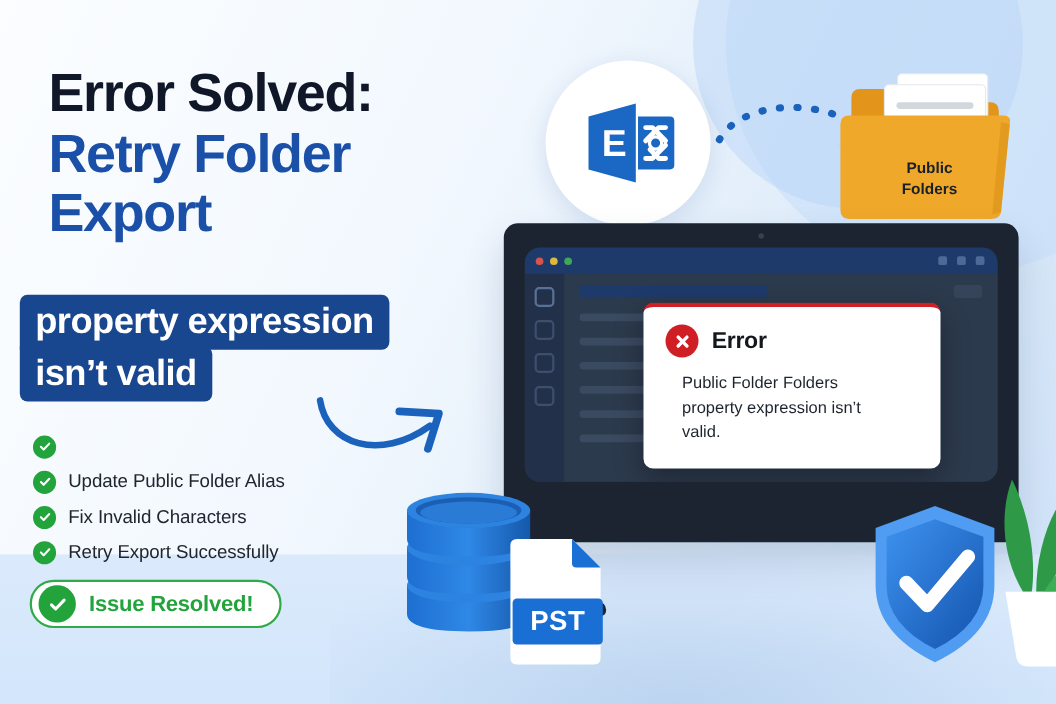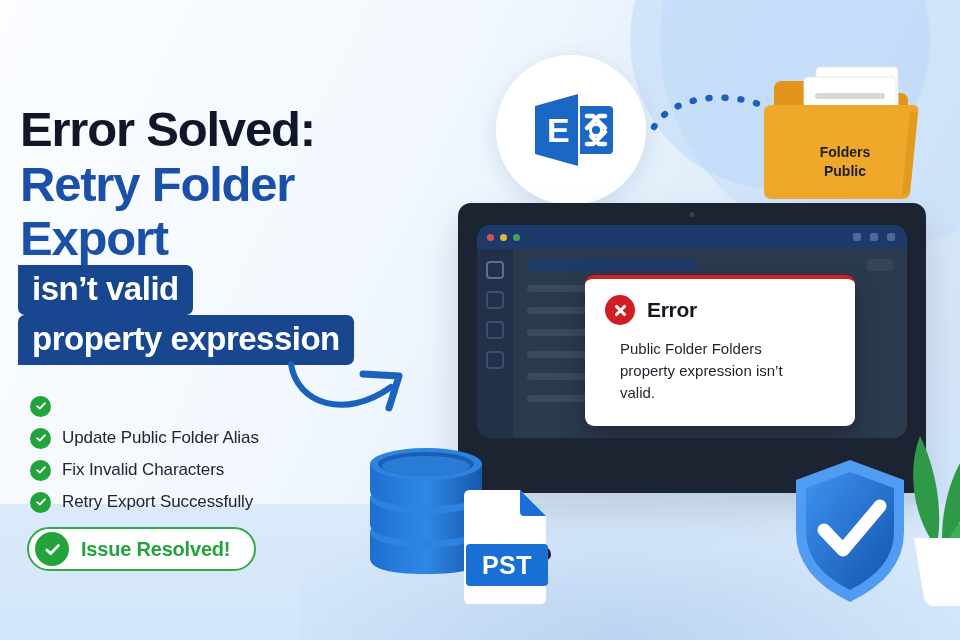--- a/index.html
+++ b/index.html
@@ -48,23 +48,22 @@
     border-radius: 50%;
     background: #bcd8f5;
     opacity: .6;
   }
   .bg-dot-a { width: 9px; height: 9px; left: 762px; top: 128px; }
   .bg-dot-b { width: 7px; height: 7px; left: 672px; top: 352px; }
 
   
   .headline {
     position: absolute;
-    left: 20px; top: 60px;
+    left: 44px; top: 60px;
     width: 430px;
-    margin-top: 44px;
   }
   .h-line1 {
     font-size: 49px; font-weight: bold;
     color: #0f1729; line-height: 1.06;
     letter-spacing: -1.2px;
     margin: 0 0 2px 0;
   }
   .h-line2 {
     font-size: 49px; font-weight: bold;
     color: #1b50a8; line-height: 1.1;
@@ -369,22 +368,22 @@
   <div class="bg-floor-shadow"></div>
   <div class="bg-dot-a"></div>
   <div class="bg-dot-b"></div>
 
   <div class="headline">
     <div class="h-line1">Error Solved:</div>
     <div class="h-line2">Retry Folder Export</div>
   </div>
 
   <div class="hl-box-wrap">
+    <div><span class="hl-line hl-l1">property expression</span></div>
     <div><span class="hl-line hl-l2">isn’t valid</span></div>
-    <div><span class="hl-line hl-l1">property expression</span></div>
   </div>
 
   <div class="checklist">
     <div class="check-row">
       <span class="check-dot">
         <svg width="12" height="12" viewBox="0 0 12 12">
             <path d="M2.2 6.2 L4.7 8.7 L9.8 3.3" stroke="#fff" stroke-width="1.9" fill="none" stroke-linecap="round" stroke-linejoin="round"></path>
           </svg>
       </span>
     </div>
@@ -459,22 +458,22 @@
       <rect x="56" y="2" width="82" height="64" rx="4" fill="#ffffff" stroke="#e4e8ee" stroke-width="1"></rect>
       <rect x="44" y="12" width="92" height="66" rx="4" fill="#ffffff" stroke="#e4e8ee" stroke-width="1"></rect>
       <rect x="55" y="28" width="70" height="6" rx="3" fill="#d3d8de"></rect>
       <rect x="55" y="42" width="70" height="6" rx="3" fill="#d3d8de"></rect>
       <rect x="55" y="56" width="48" height="6" rx="3" fill="#d3d8de"></rect>
 
       <path d="M4 48 Q4 40 12 40 L152 40 Q160 40 158 48 L150 128 Q149 134 141 134 L12 134 Q4 134 4 126 Z" fill="#f0a82a"></path>
       <path d="M150 46 L158 48 L150 128 L142 130 Z" fill="#d98f16" opacity=".55"></path>
     </svg>
     <div class="folder-label">
+      <div>Public</div>
       <div>Folders</div>
-      <div>Public</div>
     </div>
   </div>
 
   <div class="monitor">
     <span class="monitor-cam"></span>
     <div class="screen">
 
       <div class="screen-topbar">
         <div class="tl-dots">
           <span class="tl tl-r"></span>

